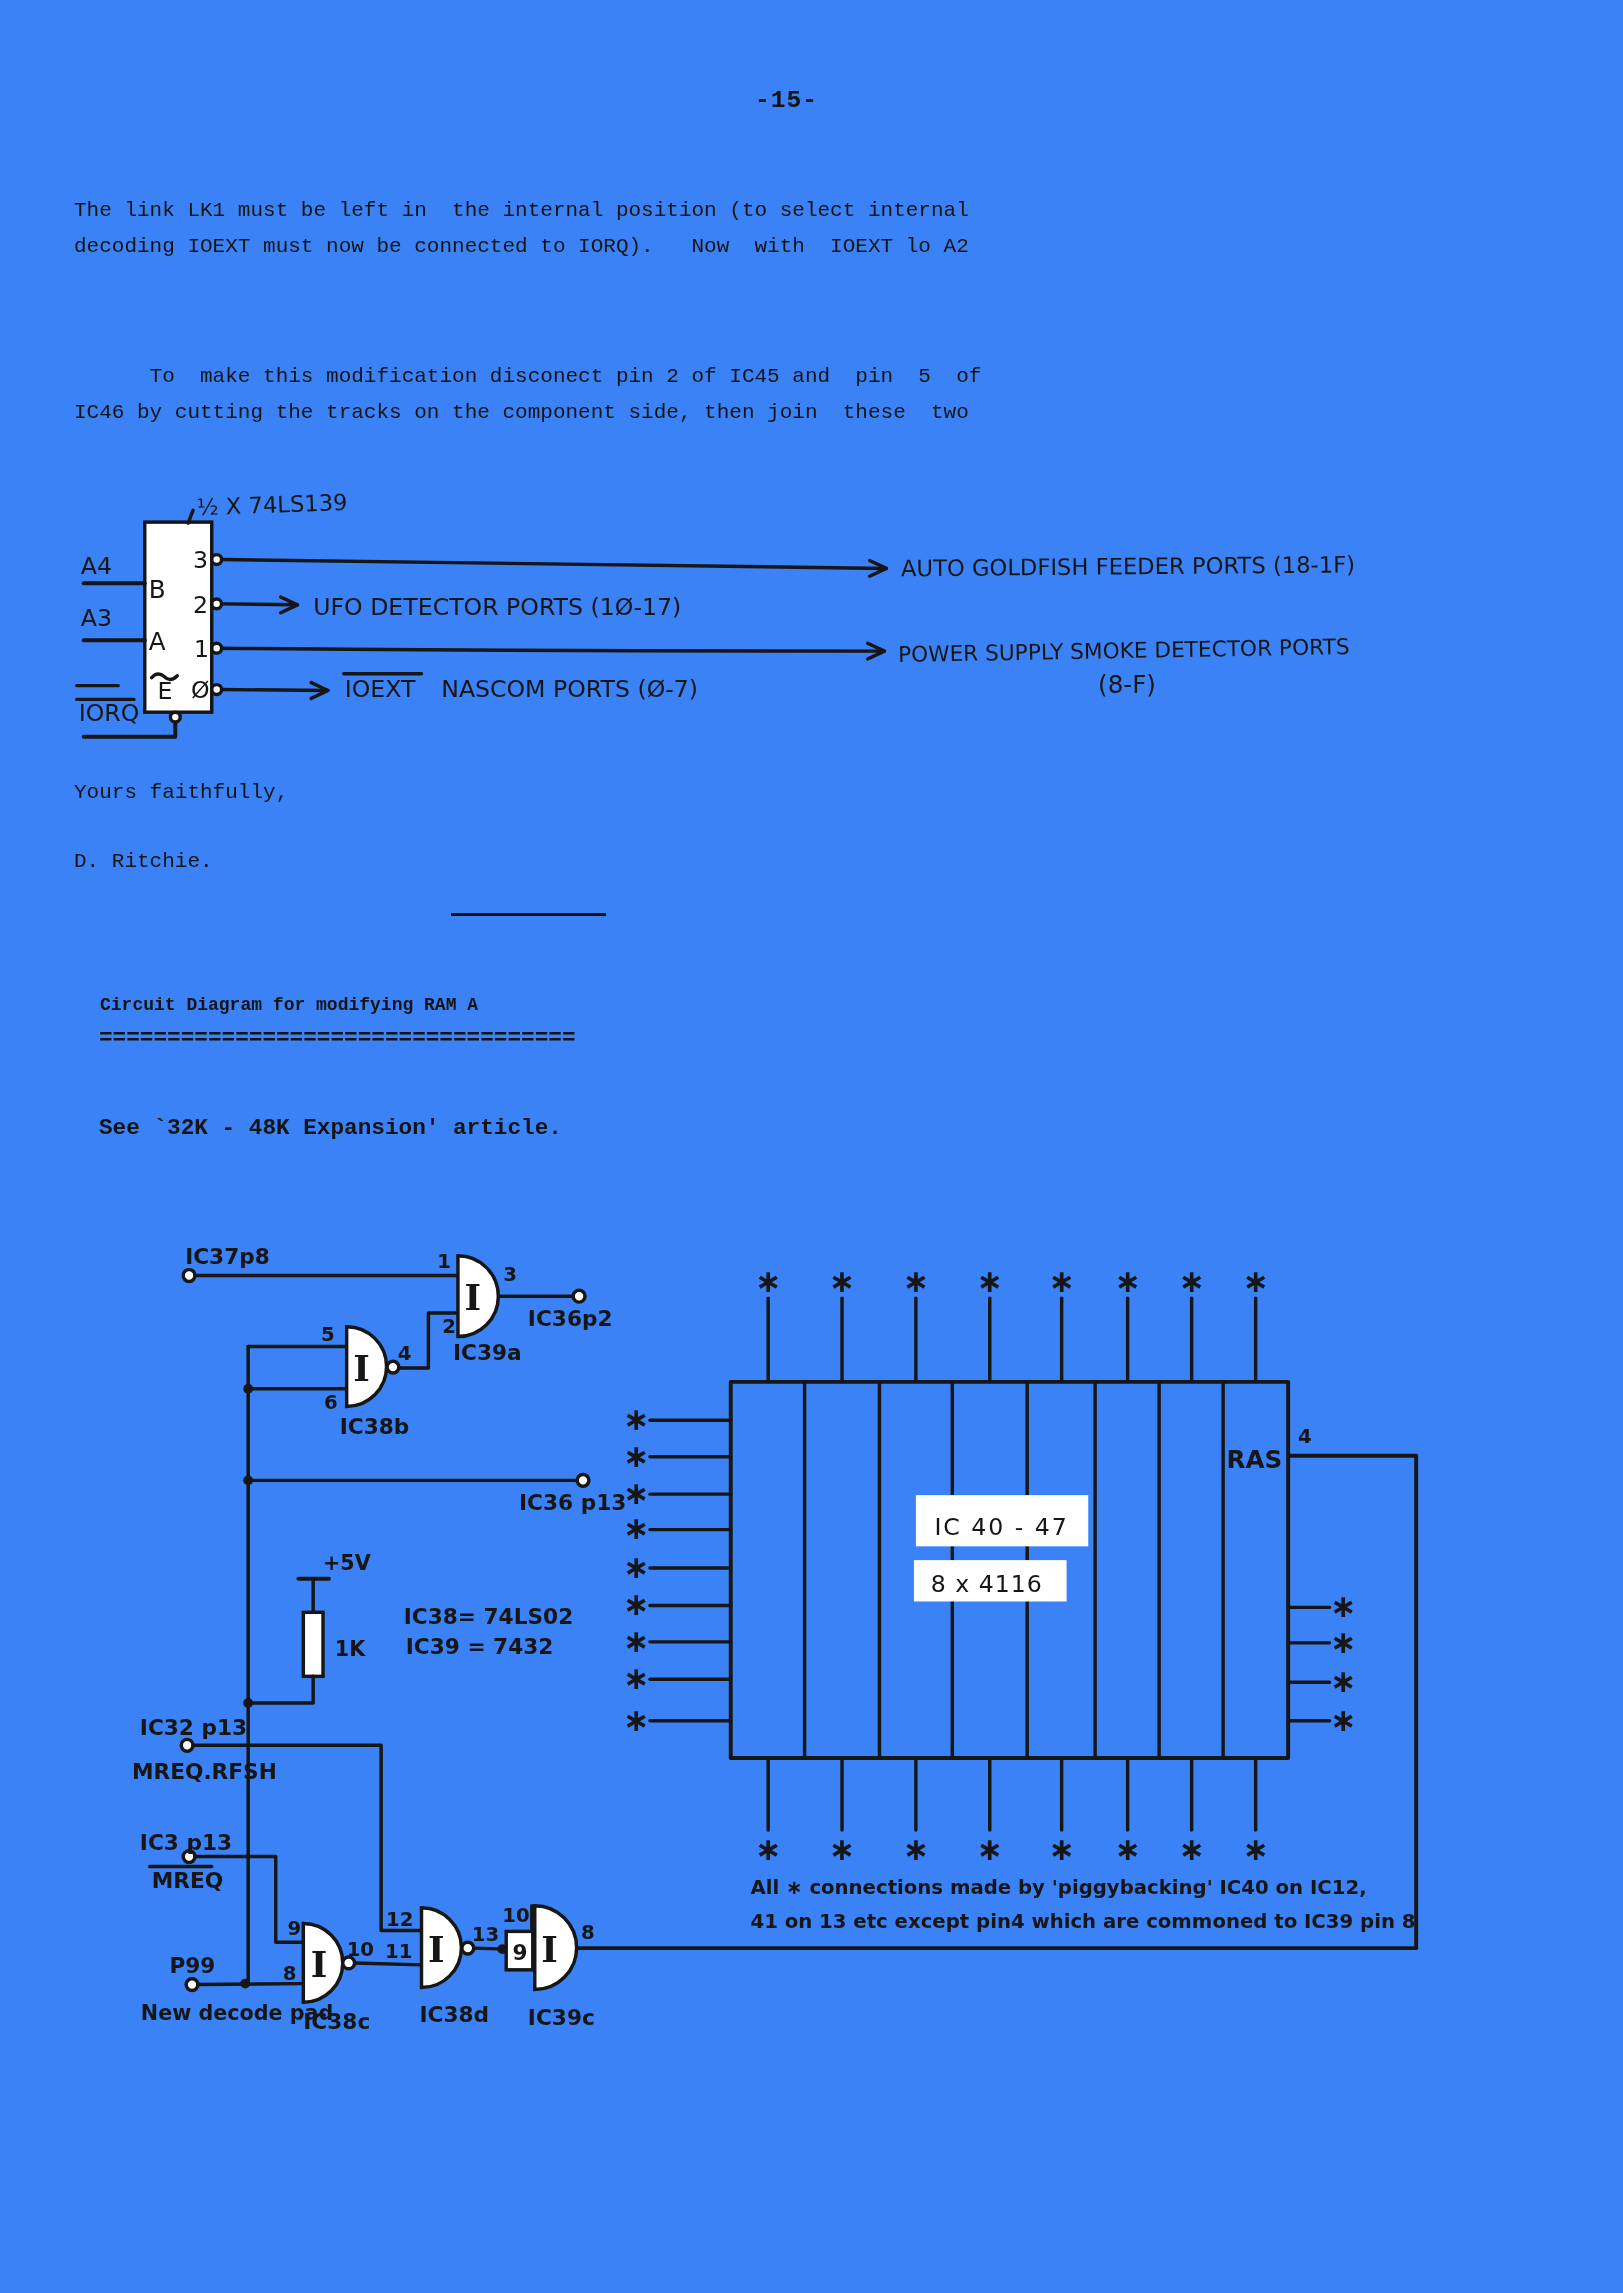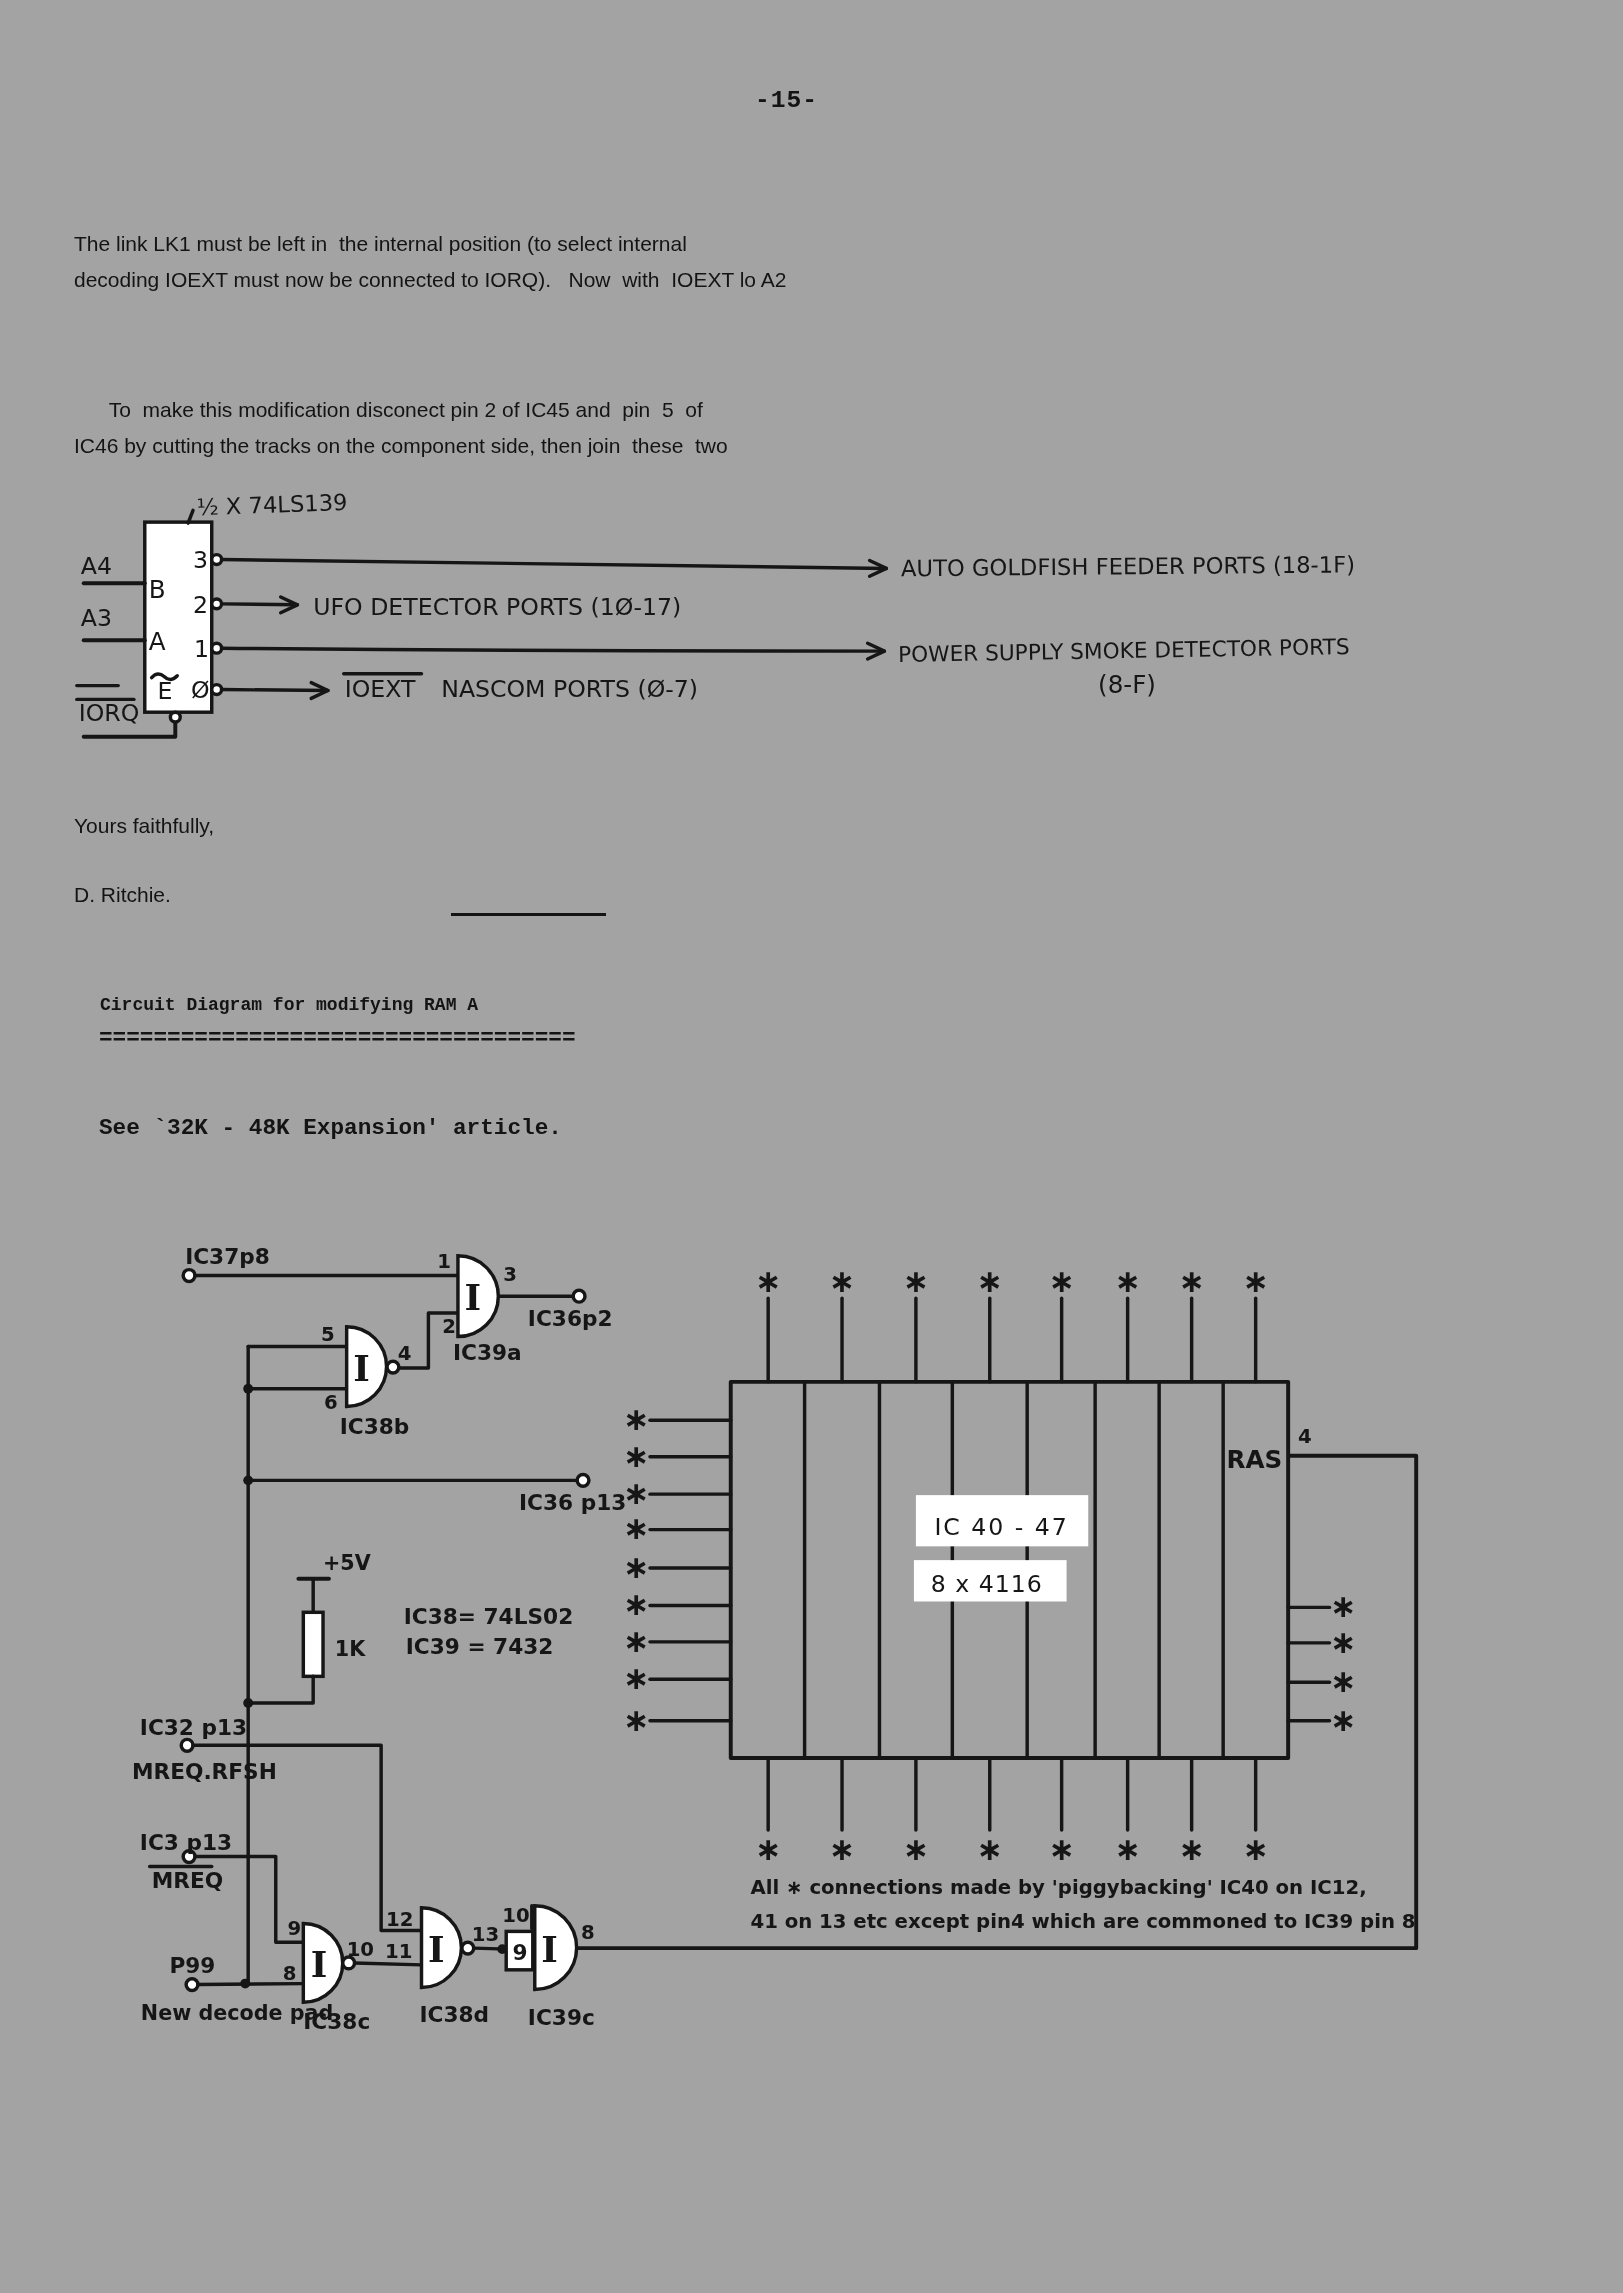--- a/index.html
+++ b/index.html
@@ -1,19 +1,19 @@
 <!DOCTYPE html>
 <html><head>
 <meta charset="utf-8">
 <style>
   html,body{margin:0;padding:0;background:#e8e8e8;}
-  #page{position:relative;width:1623px;height:2293px;background:#a3a3a3;overflow:hidden;
+  #page{position:relative;width:1623px;height:2293px;background:#3b82f6;overflow:hidden;
         font-family:"DejaVu Sans Mono",monospace;color:#141414;}
-  .typed{position:absolute;white-space:pre;font-family:Liberation Sans, sans-serif;
-         font-size:21px;line-height:36px;color:#141414;margin-top:33px;}
+  .typed{position:absolute;white-space:pre;font-family:Liberation Mono, monospace;
+         font-size:21px;line-height:36px;color:#141414;}
   .pageno{position:absolute;left:755px;top:87px;font-family:"Liberation Mono",monospace;
           font-weight:700;font-size:24.6px;letter-spacing:1px;}
   .heading{position:absolute;left:100px;top:995px;font-family:"Liberation Mono",monospace;
            font-weight:700;font-size:18px;}
   .rule{position:absolute;left:99px;top:1025px;font-family:"Liberation Mono",monospace;
         font-weight:700;font-size:22.7px;letter-spacing:0;}
   .seenote{position:absolute;left:99px;top:1093px;font-family:"Liberation Mono",monospace;
            font-weight:700;font-size:22.7px;margin-top:22px;}
   .divider{position:absolute;left:451px;top:913px;width:155px;height:3px;background:#141414;}
   svg{position:absolute;left:0;top:0;}

